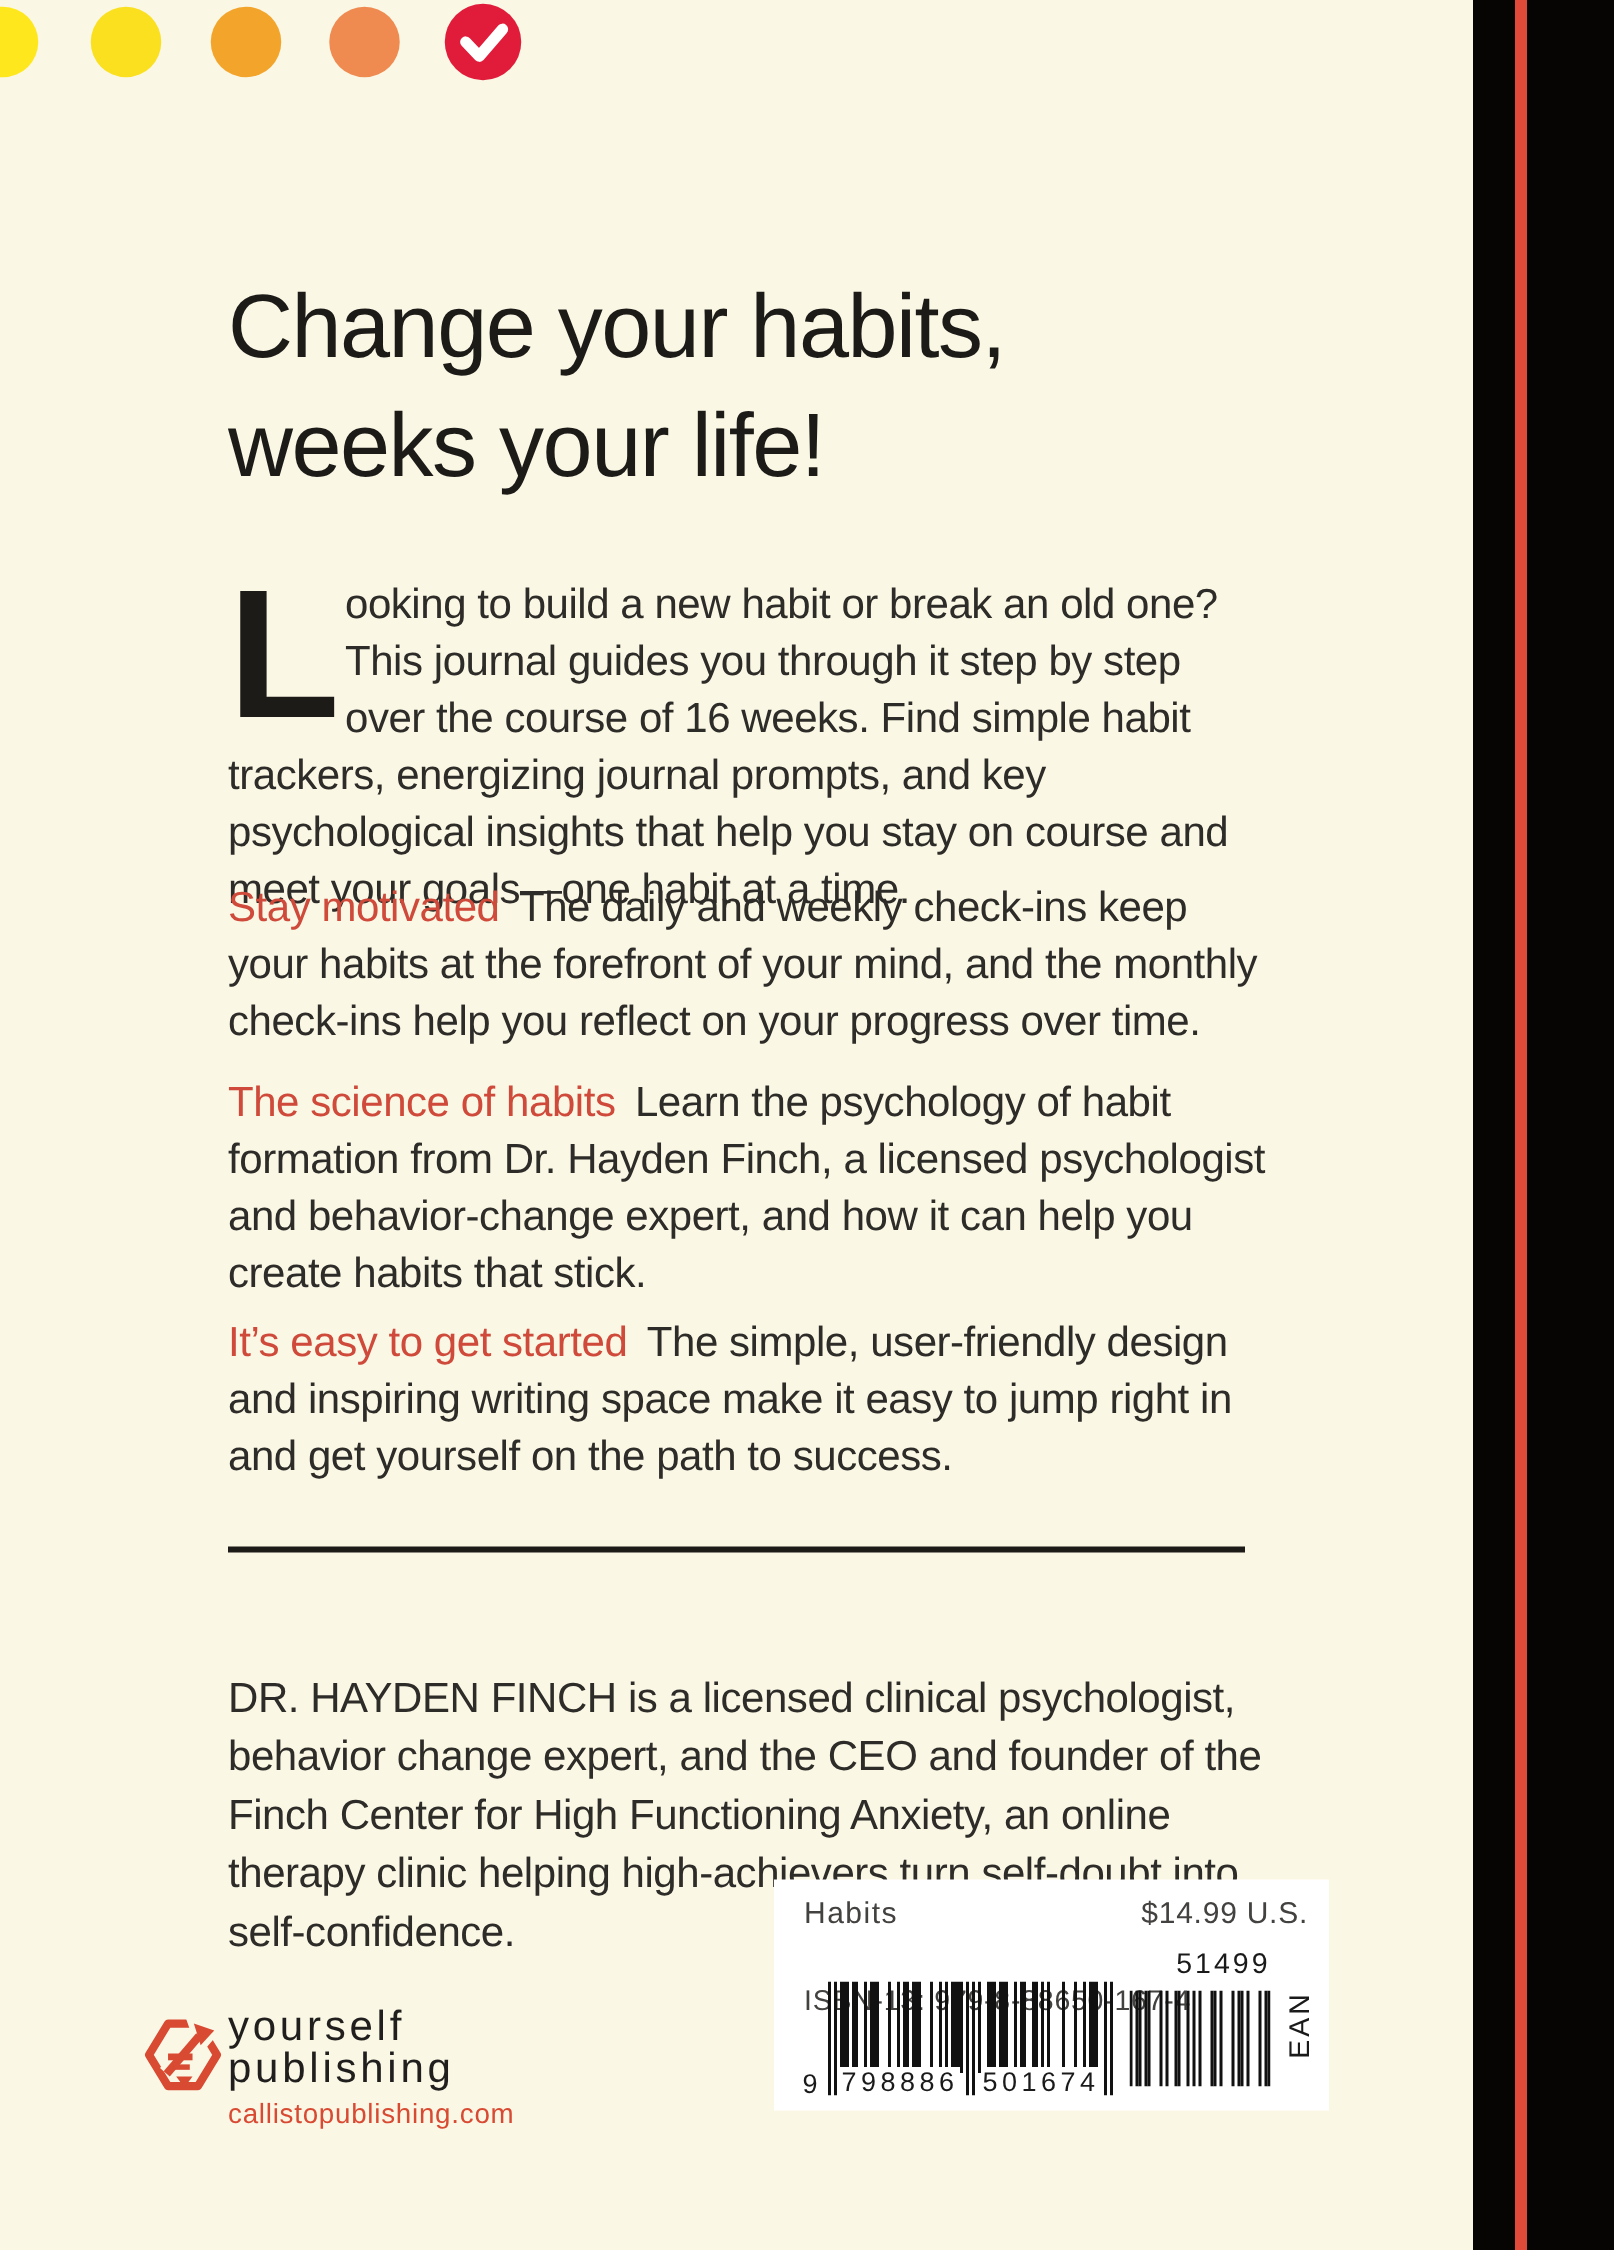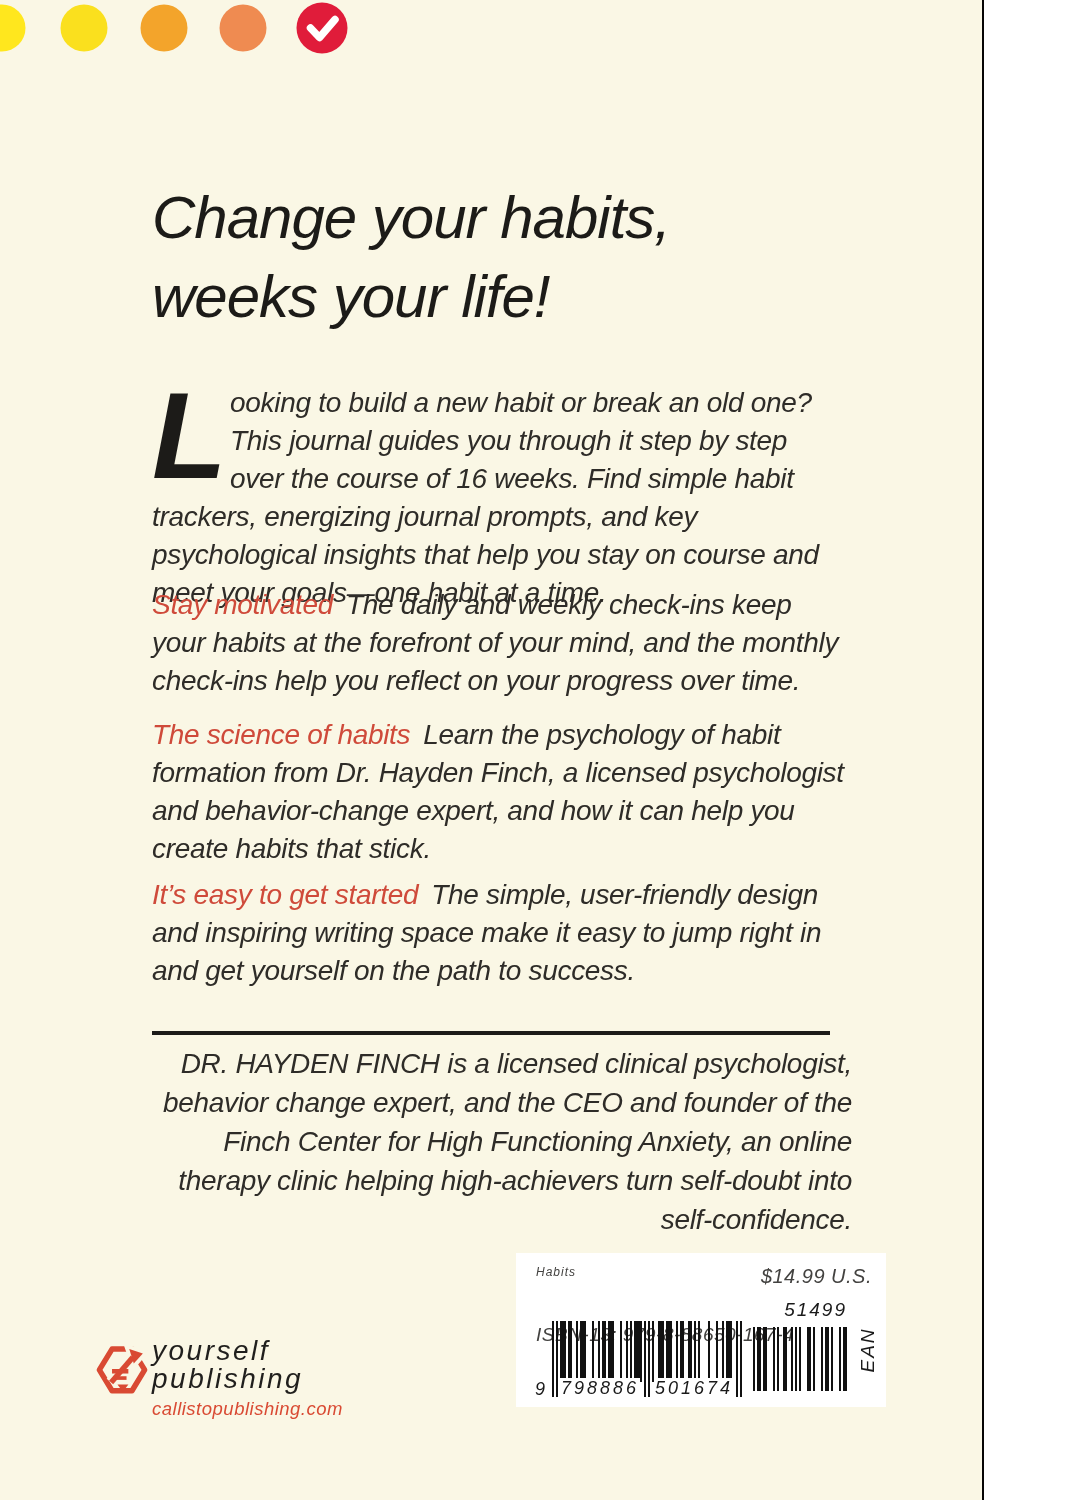--- a/index.html
+++ b/index.html
@@ -8,24 +8,23 @@
     --body-text:#2E2C28;
     --accent-red:#CF4A3A;
     --spine-black:#060504;
     --spine-stripe:#E14A39;
     --logo-red:#D94A33;
   }
   html,body{margin:0;padding:0;}
   body{font-family:"Liberation Sans", sans-serif;}
   .page{
     position:relative;
-    width:984px;height:1500px;
+    width:1076px;height:1500px;
     background:var(--background);
     overflow:hidden;
-    font-style:italic;
   }
   
   .dots-svg{position:absolute;left:0;top:87;}
   
   .tagline{
     position:absolute;left:152px;top:178px;width:760px;
     margin:0;font-size:60px;line-height:79px;font-weight:400;
     letter-spacing:-1px;color:var(--ink);
   }
   
@@ -44,38 +43,38 @@
   .dropcap{
     font-size:122px;line-height:96px;font-weight:700;
     color:var(--ink);letter-spacing:0;
   }
   .feature-heading{color:var(--accent-red);margin-right:13px;}
   
   .divider{
     position:absolute;left:152px;top:1031px;width:678px;height:4px;
     background:var(--ink);border:none;margin:0;
   }
-  .bio{top:1044px;line-height:39px;width:700px;text-align:right;}
+  .bio{top:1112px;line-height:39px;width:700px;}
   
   .logo{position:absolute;left:93px;top:1336px;}
   .logo-icon{position:absolute;left:0;top:2px;}
   .logo-text{position:absolute;left:59px;top:1px;white-space:nowrap;}
   .logo-name{
     font-size:28px;line-height:28px;color:#201F1D;letter-spacing:2.5px;
   }
   .logo-site{
     font-size:18.5px;line-height:19px;color:var(--logo-red);
     letter-spacing:0.5px;margin-top:6px;
   }
   
   .barcode-box{
     position:absolute;left:516px;top:1253px;width:370px;height:154px;
     background:#FFFFFF;color:#434240;
   }
-  .bc-title{position:absolute;left:20px;top:12px;font-size:12px;letter-spacing:1px;}
+  .bc-title{position:absolute;left:20px;top:12px;font-size:20px;letter-spacing:1px;}
   .bc-price{position:absolute;right:14px;top:12px;font-size:20px;letter-spacing:0.5px;}
   .bc-isbn{position:absolute;left:20px;top:41px;font-size:19px;letter-spacing:0.5px;margin-top:30px;}
   .bc-main{position:absolute;left:36px;top:68px;width:190px;height:76px;}
   .bc-digit-prefix{
     position:absolute;left:-17px;top:58px;font-size:18px;color:#1A1A1A;
   }
   .bc-digits{
     position:absolute;top:57px;height:19px;background:#FFFFFF;
     font-size:18px;color:#1A1A1A;text-align:center;letter-spacing:3px;
   }

